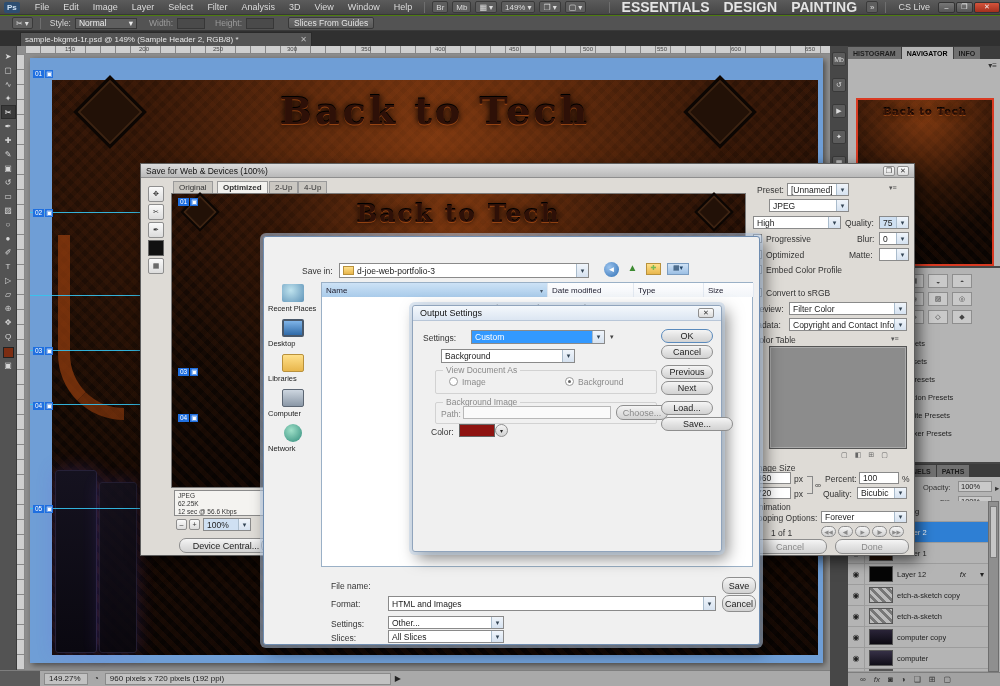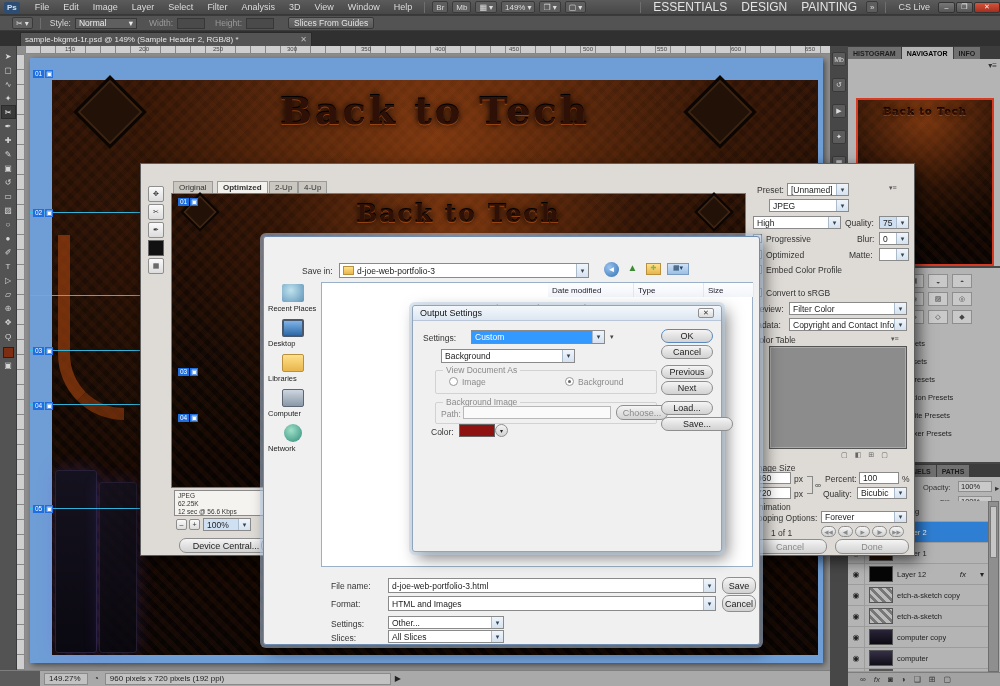--- a/index.html
+++ b/index.html
@@ -1,25 +1,25 @@
 <!DOCTYPE html>
 <html><head>
 <meta charset="utf-8">
 <style>
 *{margin:0;padding:0;box-sizing:border-box;font-family:"Liberation Sans",sans-serif;}
 html,body{width:1000px;height:686px;overflow:hidden;background:#3a3a3a;}
-.app{position:relative;width:1000px;height:686px;background:#7f1d1d;font-size:9px;color:#222;}
+.app{position:relative;width:1000px;height:686px;background:#4d7c0f;font-size:9px;color:#222;}
 .abs{position:absolute;}
 
 .menubar{left:0;top:0;width:1000px;height:15px;background:linear-gradient(#5b5b5b,#474747);color:#dcdcdc;display:flex;align-items:center;font-size:9px;border-bottom:1px solid #383838;}
 .pslogo{background:#2d4e72;color:#cfe2f5;font-weight:bold;padding:1px 3px;margin:0 8px 0 4px;border-radius:2px;font-size:8px;}
 .menu{padding:0 7px;white-space:nowrap;}
 .mbsep{width:1px;height:11px;background:#6e6e6e;margin:0 5px;}
 .appbtn{background:#5e5e5e;border:1px solid #3a3a3a;border-radius:2px;color:#ddd;padding:0 3px;margin:0 2px;height:12px;display:inline-flex;align-items:center;gap:2px;font-size:8px;white-space:nowrap;}
-.ws{padding:0 7px;font-weight:normal;font-size:12px;color:#e4e4e4;white-space:nowrap;}
+.ws{padding:0 7px;font-weight:bold;font-size:14px;color:#e4e4e4;white-space:nowrap;}
 .winctl{width:17px;height:11px;border:1px solid #333;border-radius:2px;background:linear-gradient(#777,#555);color:#eee;font-size:7px;display:inline-flex;align-items:center;justify-content:center;margin-left:1px;}
 .winctl.close{background:linear-gradient(#d4543c,#a32f1d);width:26px;}
 .optionsbar{left:0;top:16px;width:1000px;height:15px;background:#535353;color:#d8d8d8;display:flex;align-items:center;font-size:8.5px;border-bottom:1px solid #393939;}
 .dfld{background:#5f5f5f;border:1px solid #373737;color:#eee;height:11px;display:inline-flex;align-items:center;padding:0 3px;}
 .dfld.empty{background:#4a4a4a;color:#888;}
 .dbtn{background:linear-gradient(#6e6e6e,#585858);border:1px solid #383838;border-radius:2px;color:#e2e2e2;height:12px;display:inline-flex;align-items:center;padding:0 5px;}
 .dim{color:#9b9b9b;}
 .tabbar{left:0;top:31px;width:1000px;height:15px;background:#303030;}
 .doctab{position:absolute;left:20px;top:1px;width:292px;height:14px;background:#545454;color:#e6e6e6;font-size:8px;display:flex;align-items:center;padding:0 4px;border:1px solid #2a2a2a;border-bottom:none;}
 
@@ -388,20 +388,25 @@
       <span style="font-style:italic">fx</span>
       <span>◙</span>
       <span>◑</span>
       <span>❏</span>
       <span>⊞</span>
       <span>▢</span>
     </div>
   </div>
 
   <div class="abs sfw" style="z-index:5">
+    <div class="sfwtitle">
+      <span>Save for Web &amp; Devices (100%)</span>
+      <span class="minibtn" style="margin-left:auto;width:12px;height:10px">❐</span>
+      <span class="minibtn" style="margin-left:2px;width:12px;height:10px">✕</span>
+    </div>
 
     <div class="sfwtab" style="left:32px">Original</div>
     <div class="sfwtab active" style="left:76px">Optimized</div>
     <div class="sfwtab" style="left:128px">2-Up</div>
     <div class="sfwtab" style="left:157px">4-Up</div>
 
     <div style="position:absolute;left:7px;top:22px;width:18px">
       <div class="minibtn" style="width:16px;height:16px;margin-bottom:2px">✥</div>
       <div class="minibtn" style="width:16px;height:16px;margin-bottom:2px">✂</div>
       <div class="minibtn" style="width:16px;height:16px;margin-bottom:2px">✒</div>
@@ -564,37 +569,37 @@
     <div class="placeitem" style="left:4px;top:152px">
       <div class="placeicon" style="background:linear-gradient(#cdd6e0,#8a97a6);border:1px solid #5c6673"></div>
       <div>Computer</div>
     </div>
     <div class="placeitem" style="left:4px;top:187px">
       <div class="placeicon" style="background:radial-gradient(circle at 40% 35%,#9fe0c8,#2f8a7a);border-radius:50%;width:18px"></div>
       <div>Network</div>
     </div>
 
     <div style="position:absolute;left:57px;top:45px;width:432px;height:285px;background:#fff;border:1px solid #9ab0c6">
+      <div class="colhdr" style="left:0;width:226px;background:linear-gradient(#cde2f6,#a9cbea)">
+          <span>Name</span>
+          <span style="margin-left:auto;font-size:6px;color:#456">▾</span>
+        </div>
       <div class="colhdr" style="left:226px;width:86px">
           <span>Date modified</span>
         </div>
       <div class="colhdr" style="left:312px;width:70px">
           <span>Type</span>
         </div>
       <div class="colhdr" style="left:382px;width:50px">
           <span>Size</span>
         </div>
       <div style="position:absolute;left:0;top:20px;width:100%;text-align:center;color:#555;font-size:8.5px">No items match your search.</div>
     </div>
 
     <span class="lbl" style="left:67px;top:344px">File name:</span>
-    <div class="combo" style="position:absolute;left:124px;top:341px;width:328px;height:15px">
-        <span>d-joe-web-portfolio-3.html</span>
-        <span class="arr">▾</span>
-      </div>
     <div class="w7btn" style="position:absolute;left:458px;top:340px;width:34px;height:17px">Save</div>
     <span class="lbl" style="left:67px;top:362px">Format:</span>
     <div class="combo" style="position:absolute;left:124px;top:359px;width:328px;height:15px">
         <span>HTML and Images</span>
         <span class="arr">▾</span>
       </div>
     <div class="w7btn" style="position:absolute;left:458px;top:358px;width:34px;height:17px">Cancel</div>
     <span class="lbl" style="left:67px;top:382px">Settings:</span>
     <div class="combo" style="position:absolute;left:124px;top:379px;width:116px;height:13px">
         <span>Other...</span>

